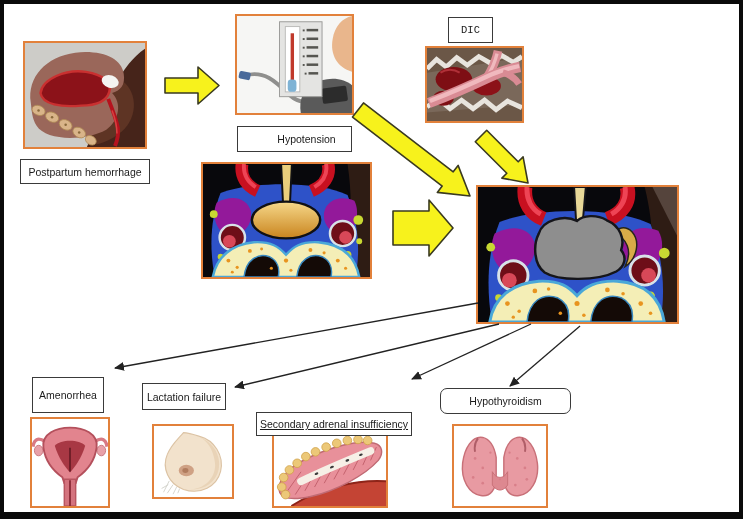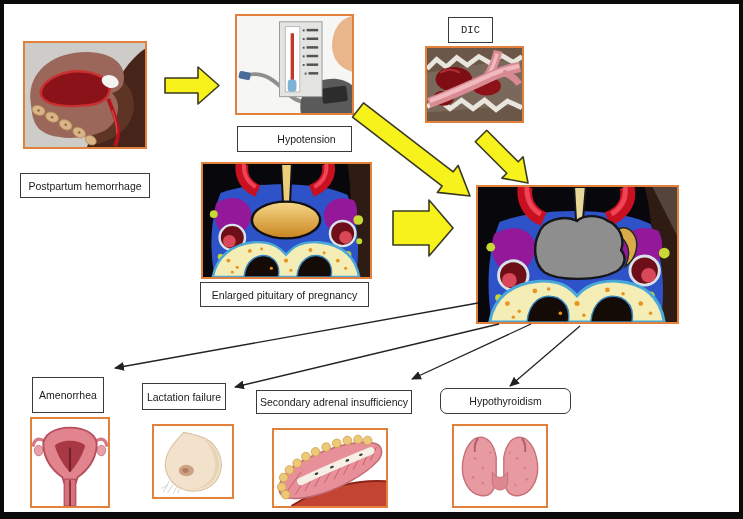--- a/index.html
+++ b/index.html
@@ -285,23 +285,22 @@
     <polygon class="yellow-arrow" points="165,78 198,78 198,67 219,85.5 198,104 198,93 165,93"></polygon>
     <polygon class="yellow-arrow" points="352.5,117.1 442.2,186.1 437.3,192.4 470,196 458.1,165.4 453.2,171.8 363.5,102.9"></polygon>
     <polygon class="yellow-arrow" points="475.3,141.7 506.8,173.2 501.9,178.1 528,183 523.1,156.9 518.2,161.8 486.7,130.3"></polygon>
     <polygon class="yellow-arrow" points="393,211 429,211 429,200 453,228 429,256 429,245 393,245"></polygon>
     <line class="thin-arrow" marker-end="url(#ah)" x1="478" y1="303" x2="115" y2="368"></line>
     <line class="thin-arrow" marker-end="url(#ah)" x1="499" y1="324" x2="235" y2="387"></line>
     <line class="thin-arrow" marker-end="url(#ah)" x1="531" y1="324" x2="412" y2="379"></line>
     <line class="thin-arrow" marker-end="url(#ah)" x1="580" y1="326" x2="510" y2="386"></line>
   </svg>
 
-  <div class="label-box" style="left:20px;top:159px;width:130px;height:25px;margin-top:14px;">Postpartum hemorrhage</div>
+  <div class="label-box" style="left:20px;top:159px;width:130px;height:25px;">Postpartum hemorrhage</div>
   <div class="label-box" style="left:237px;top:126px;width:115px;height:26px;padding-left:24px;">Hypotension</div>
   <div class="label-box" style="left:448px;top:17px;width:45px;height:26px;font-family:Liberation Mono, monospace;">DIC</div>
-  <div class="label-box" style="left:200px;top:282px;width:169px;height:25px;">Enlarged pituitary of pregnancy</div>
   <div class="label-box" style="left:32px;top:377px;width:72px;height:36px;">Amenorrhea</div>
   <div class="label-box" style="left:142px;top:383px;width:84px;height:27px;">Lactation failure</div>
-  <div class="label-box" style="left:256px;top:390px;width:156px;height:24px;">Secondary adrenal insufficiency</div>
+  <div class="label-box" style="left:256px;top:412px;width:156px;height:24px;text-decoration:underline;">Secondary adrenal insufficiency</div>
   <div class="label-box" style="left:440px;top:388px;width:131px;height:26px;border-radius:7px;">Hypothyroidism</div>
 
   <div class="frame"></div>
 </div>
 
 </body></html>

